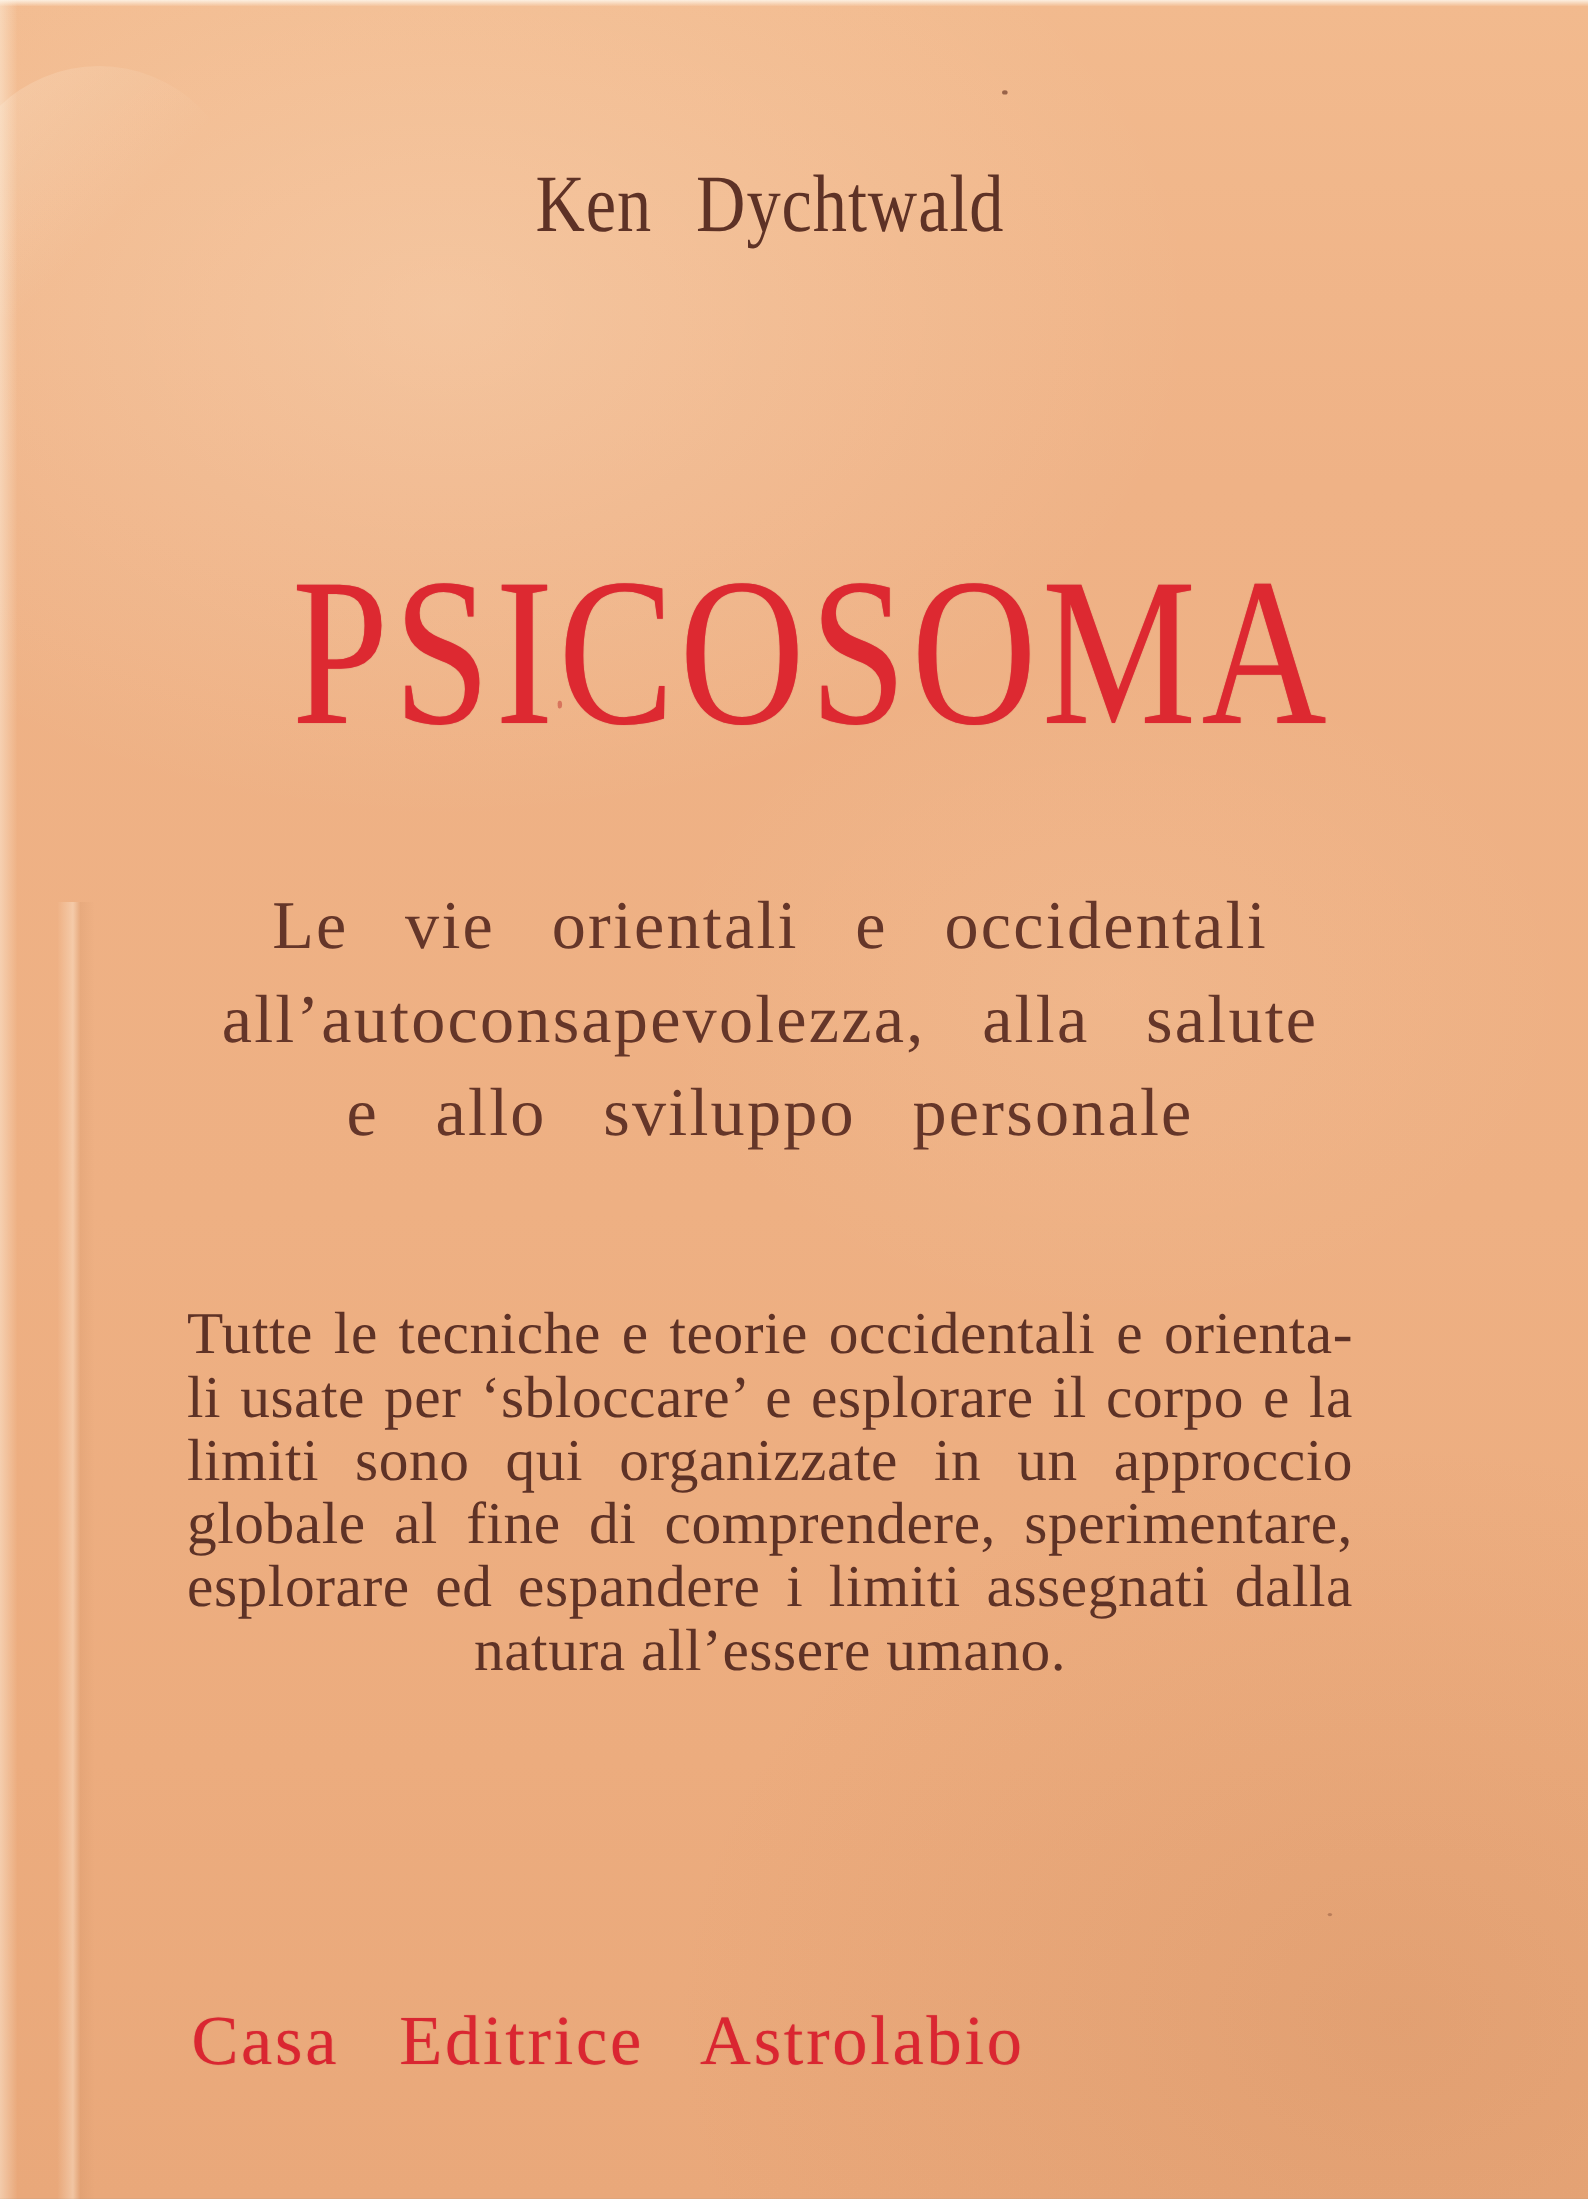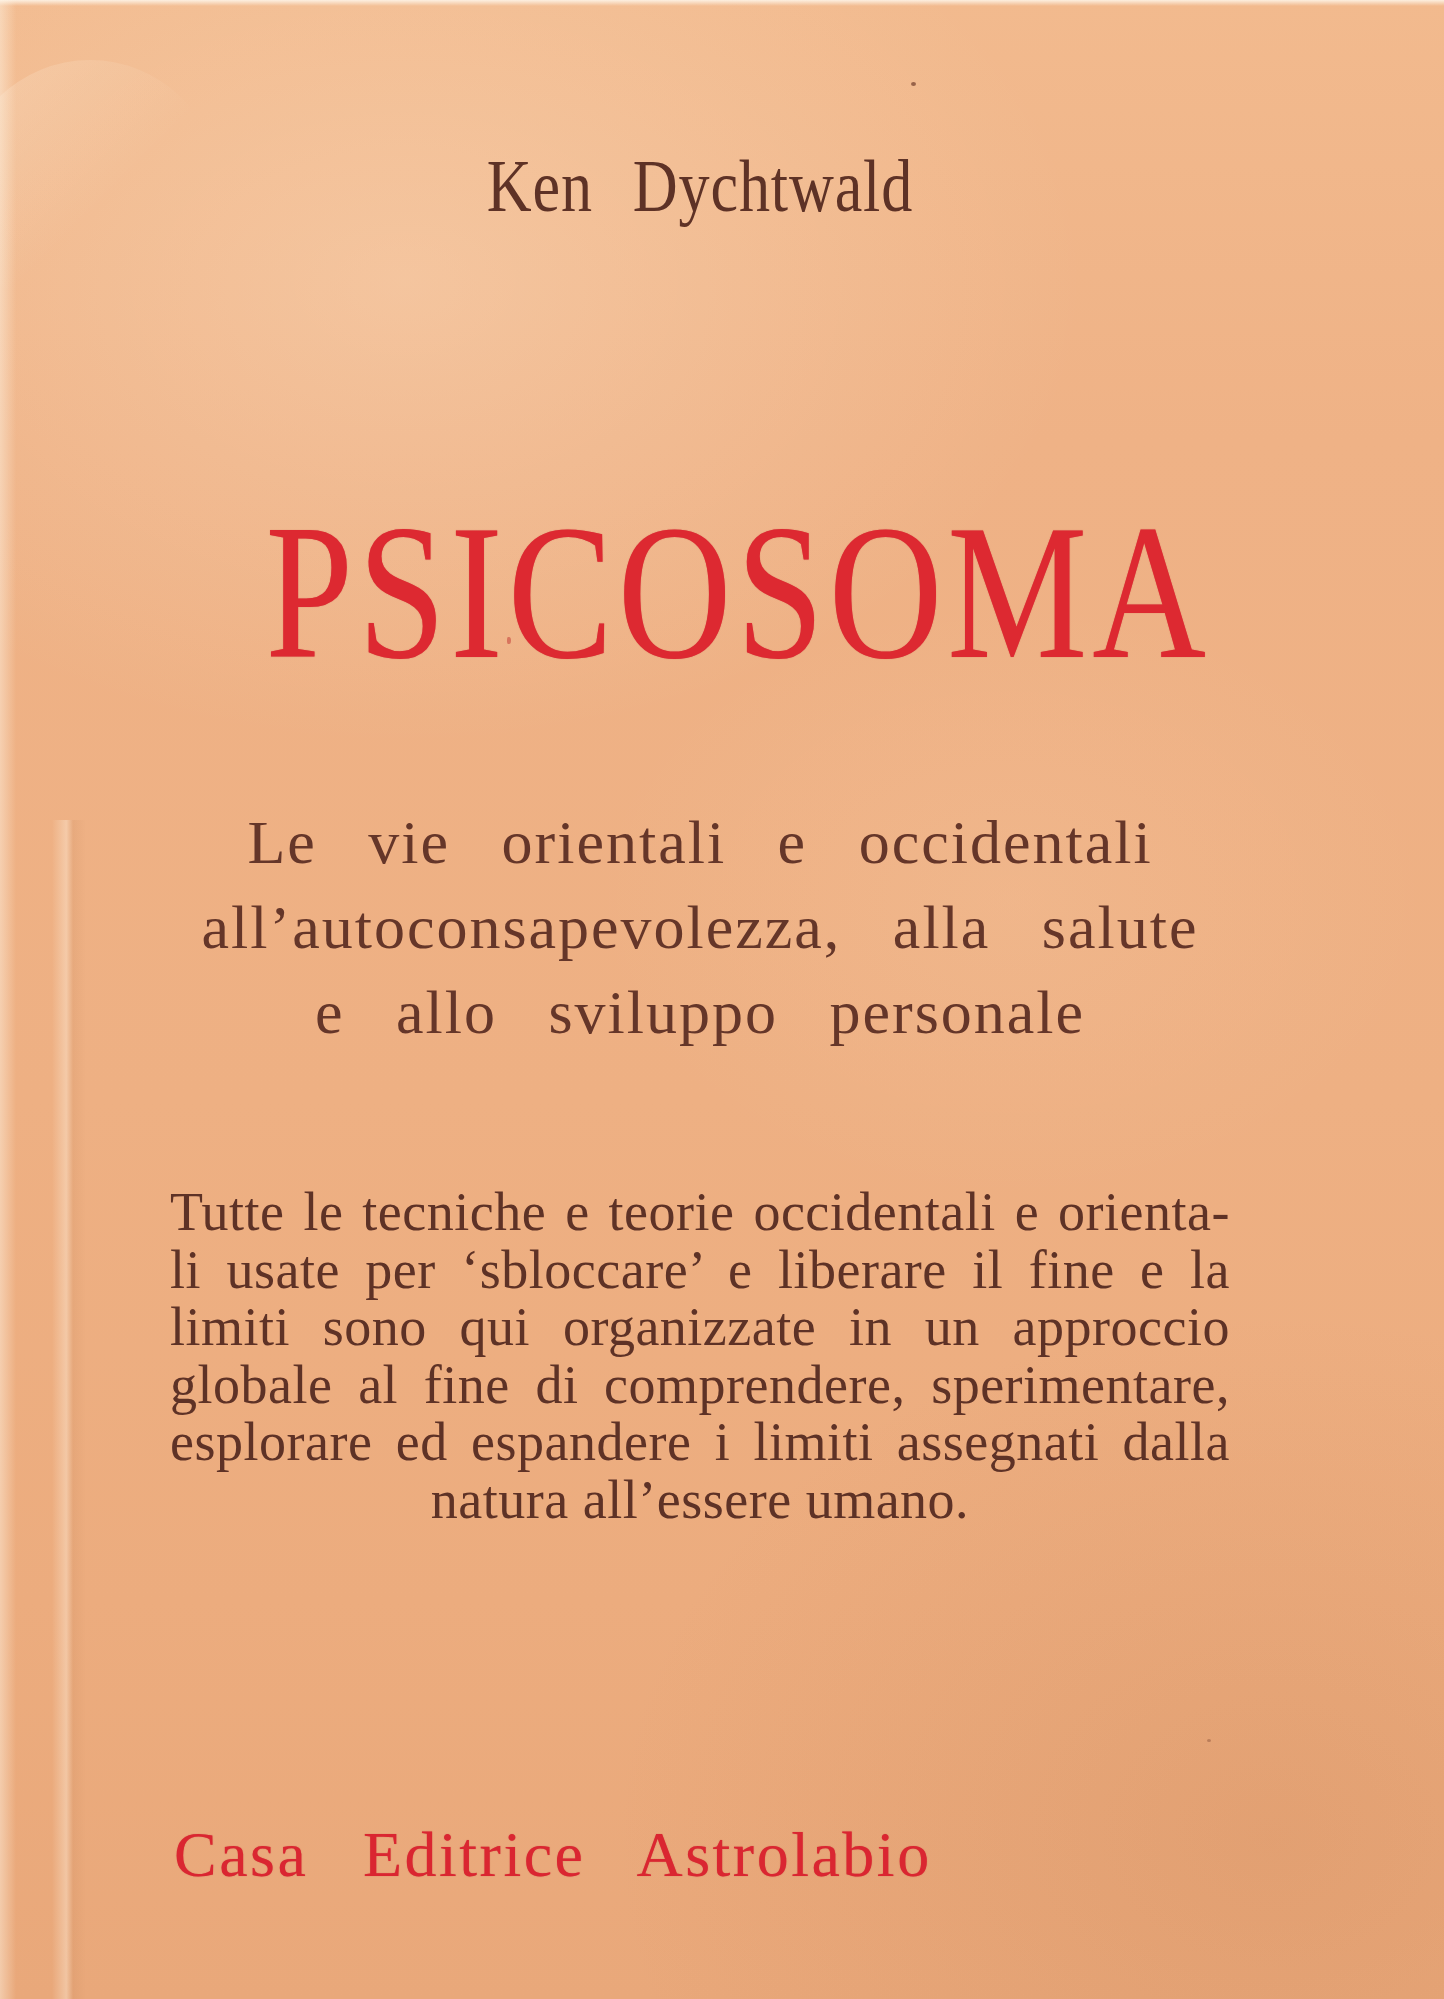--- a/index.html
+++ b/index.html
@@ -121,21 +121,21 @@
     <div class="title">PSICOSOMA</div>
 
     <div class="subtitle">
       <div class="sub-line">Le vie orientali e occidentali</div>
       <div class="sub-line">all’autoconsapevolezza, alla salute</div>
       <div class="sub-line">e allo sviluppo personale</div>
     </div>
 
     <div class="blurb">
       <div class="line">Tutte le tecniche e teorie occidentali e orienta-</div>
-      <div class="line">li usate per ‘sbloccare’ e liberare il fine e la</div>
+      <div class="line">li usate per ‘sbloccare’ e esplorare il corpo e la</div>
       <div class="line">limiti sono qui organizzate in un approccio</div>
       <div class="line">globale al fine di comprendere, sperimentare,</div>
       <div class="line">esplorare ed espandere i limiti assegnati dalla</div>
       <div class="line last">natura all’essere umano.</div>
     </div>
 
     <div class="publisher">Casa Editrice Astrolabio</div>
 
   </div>
 </div>

